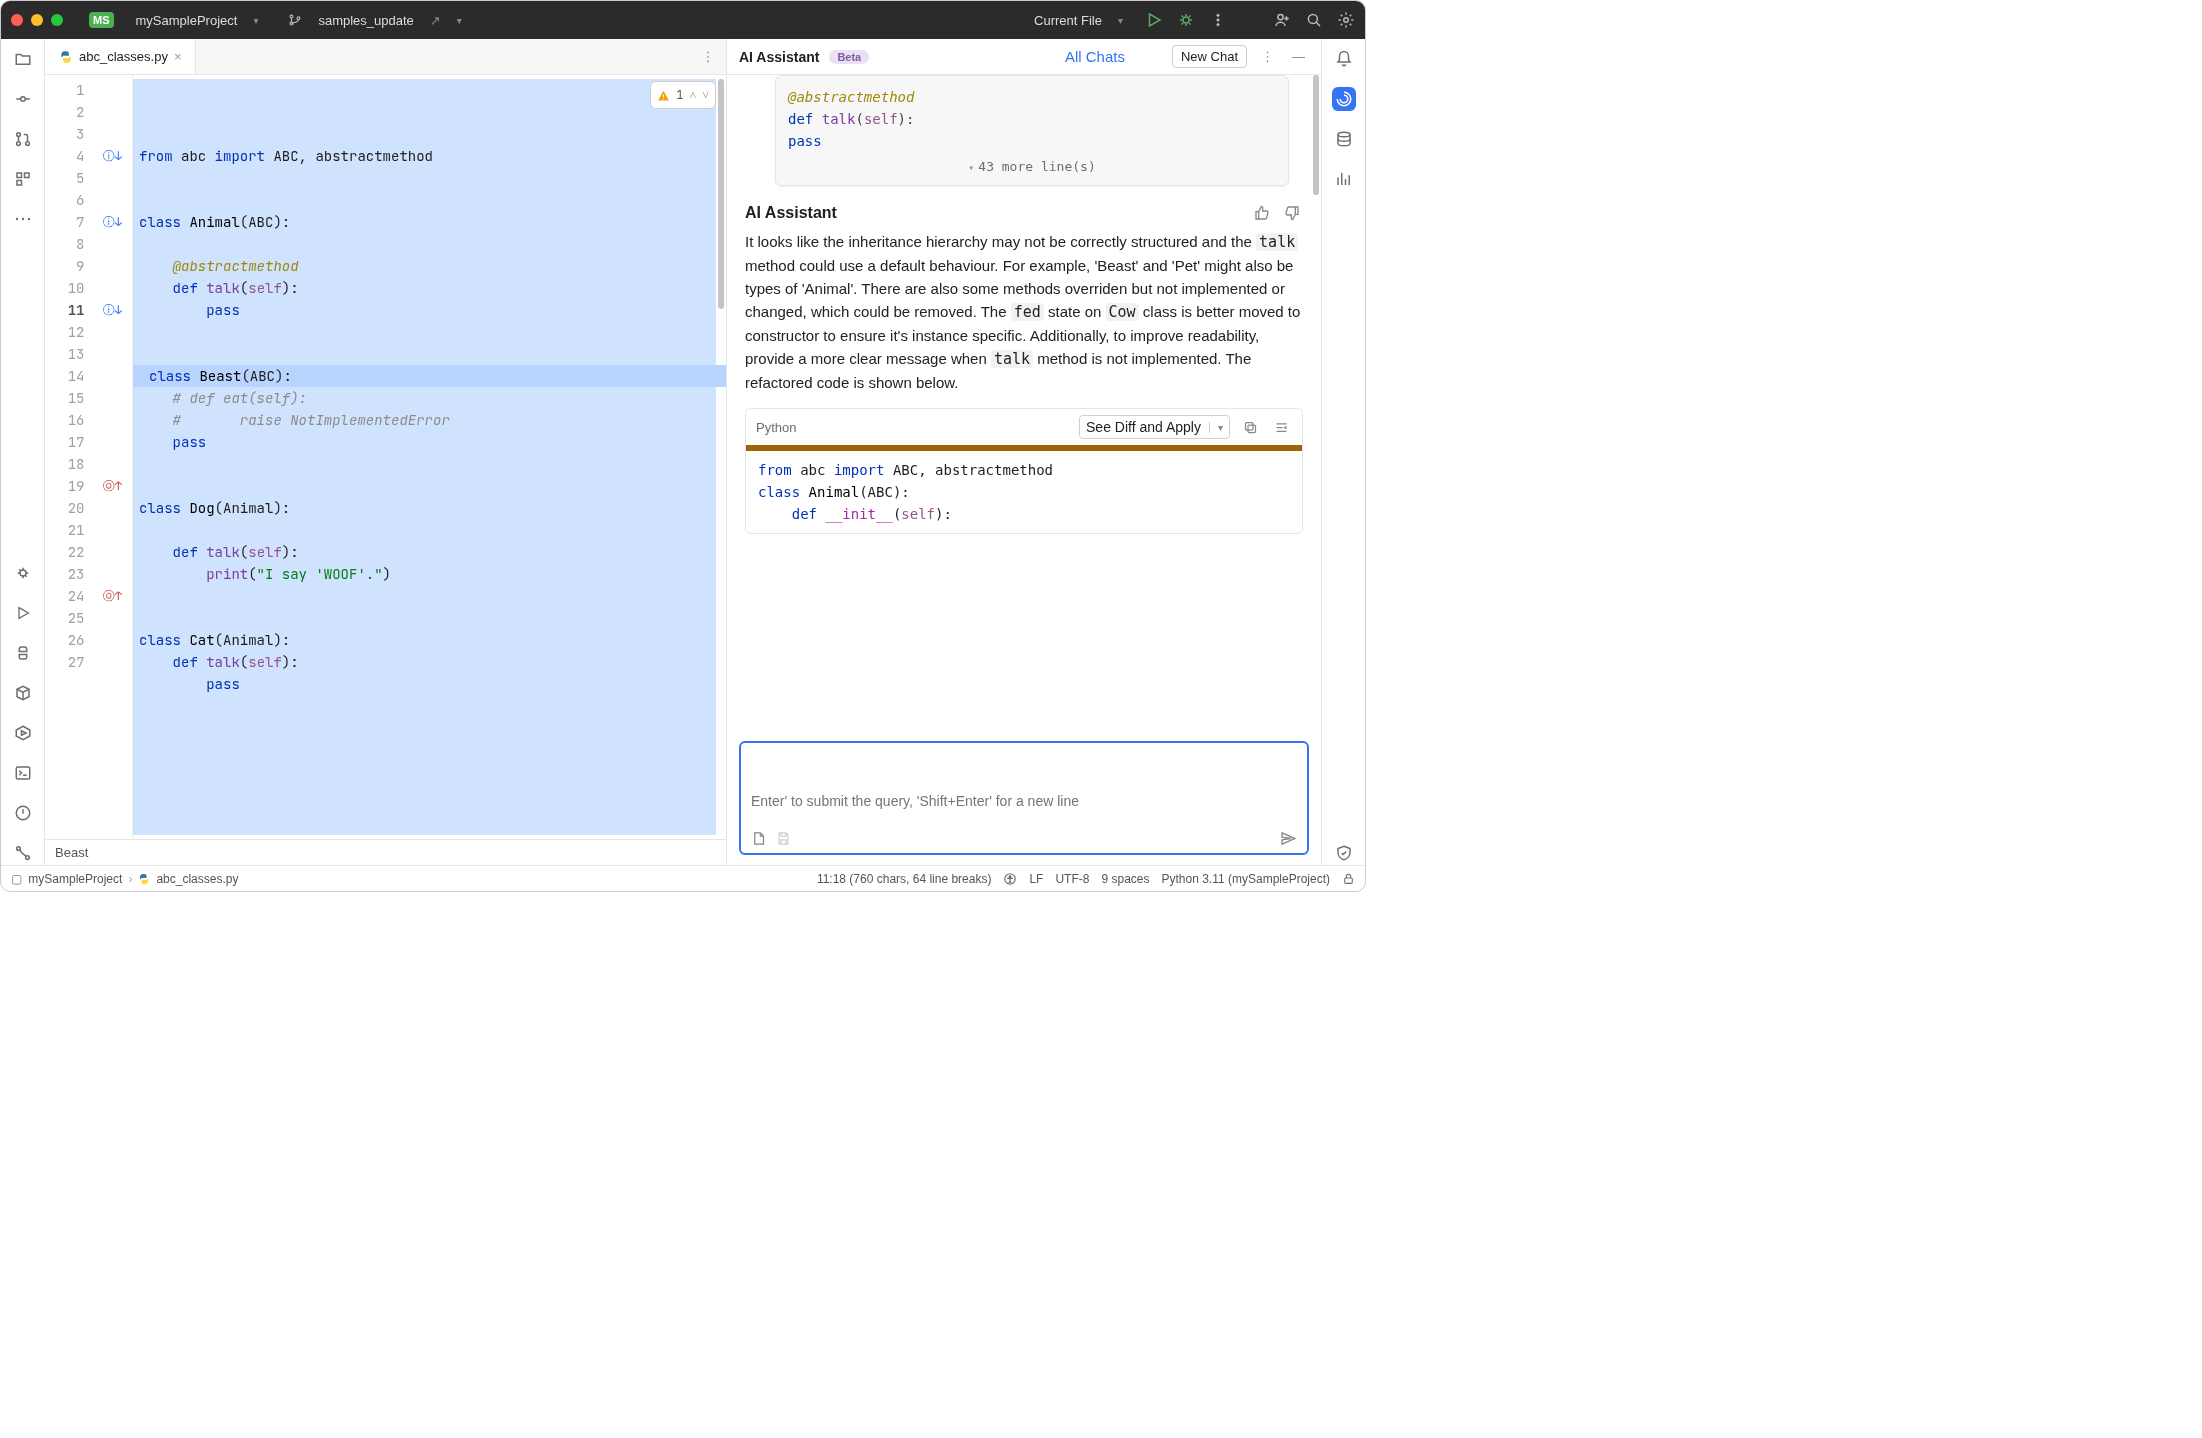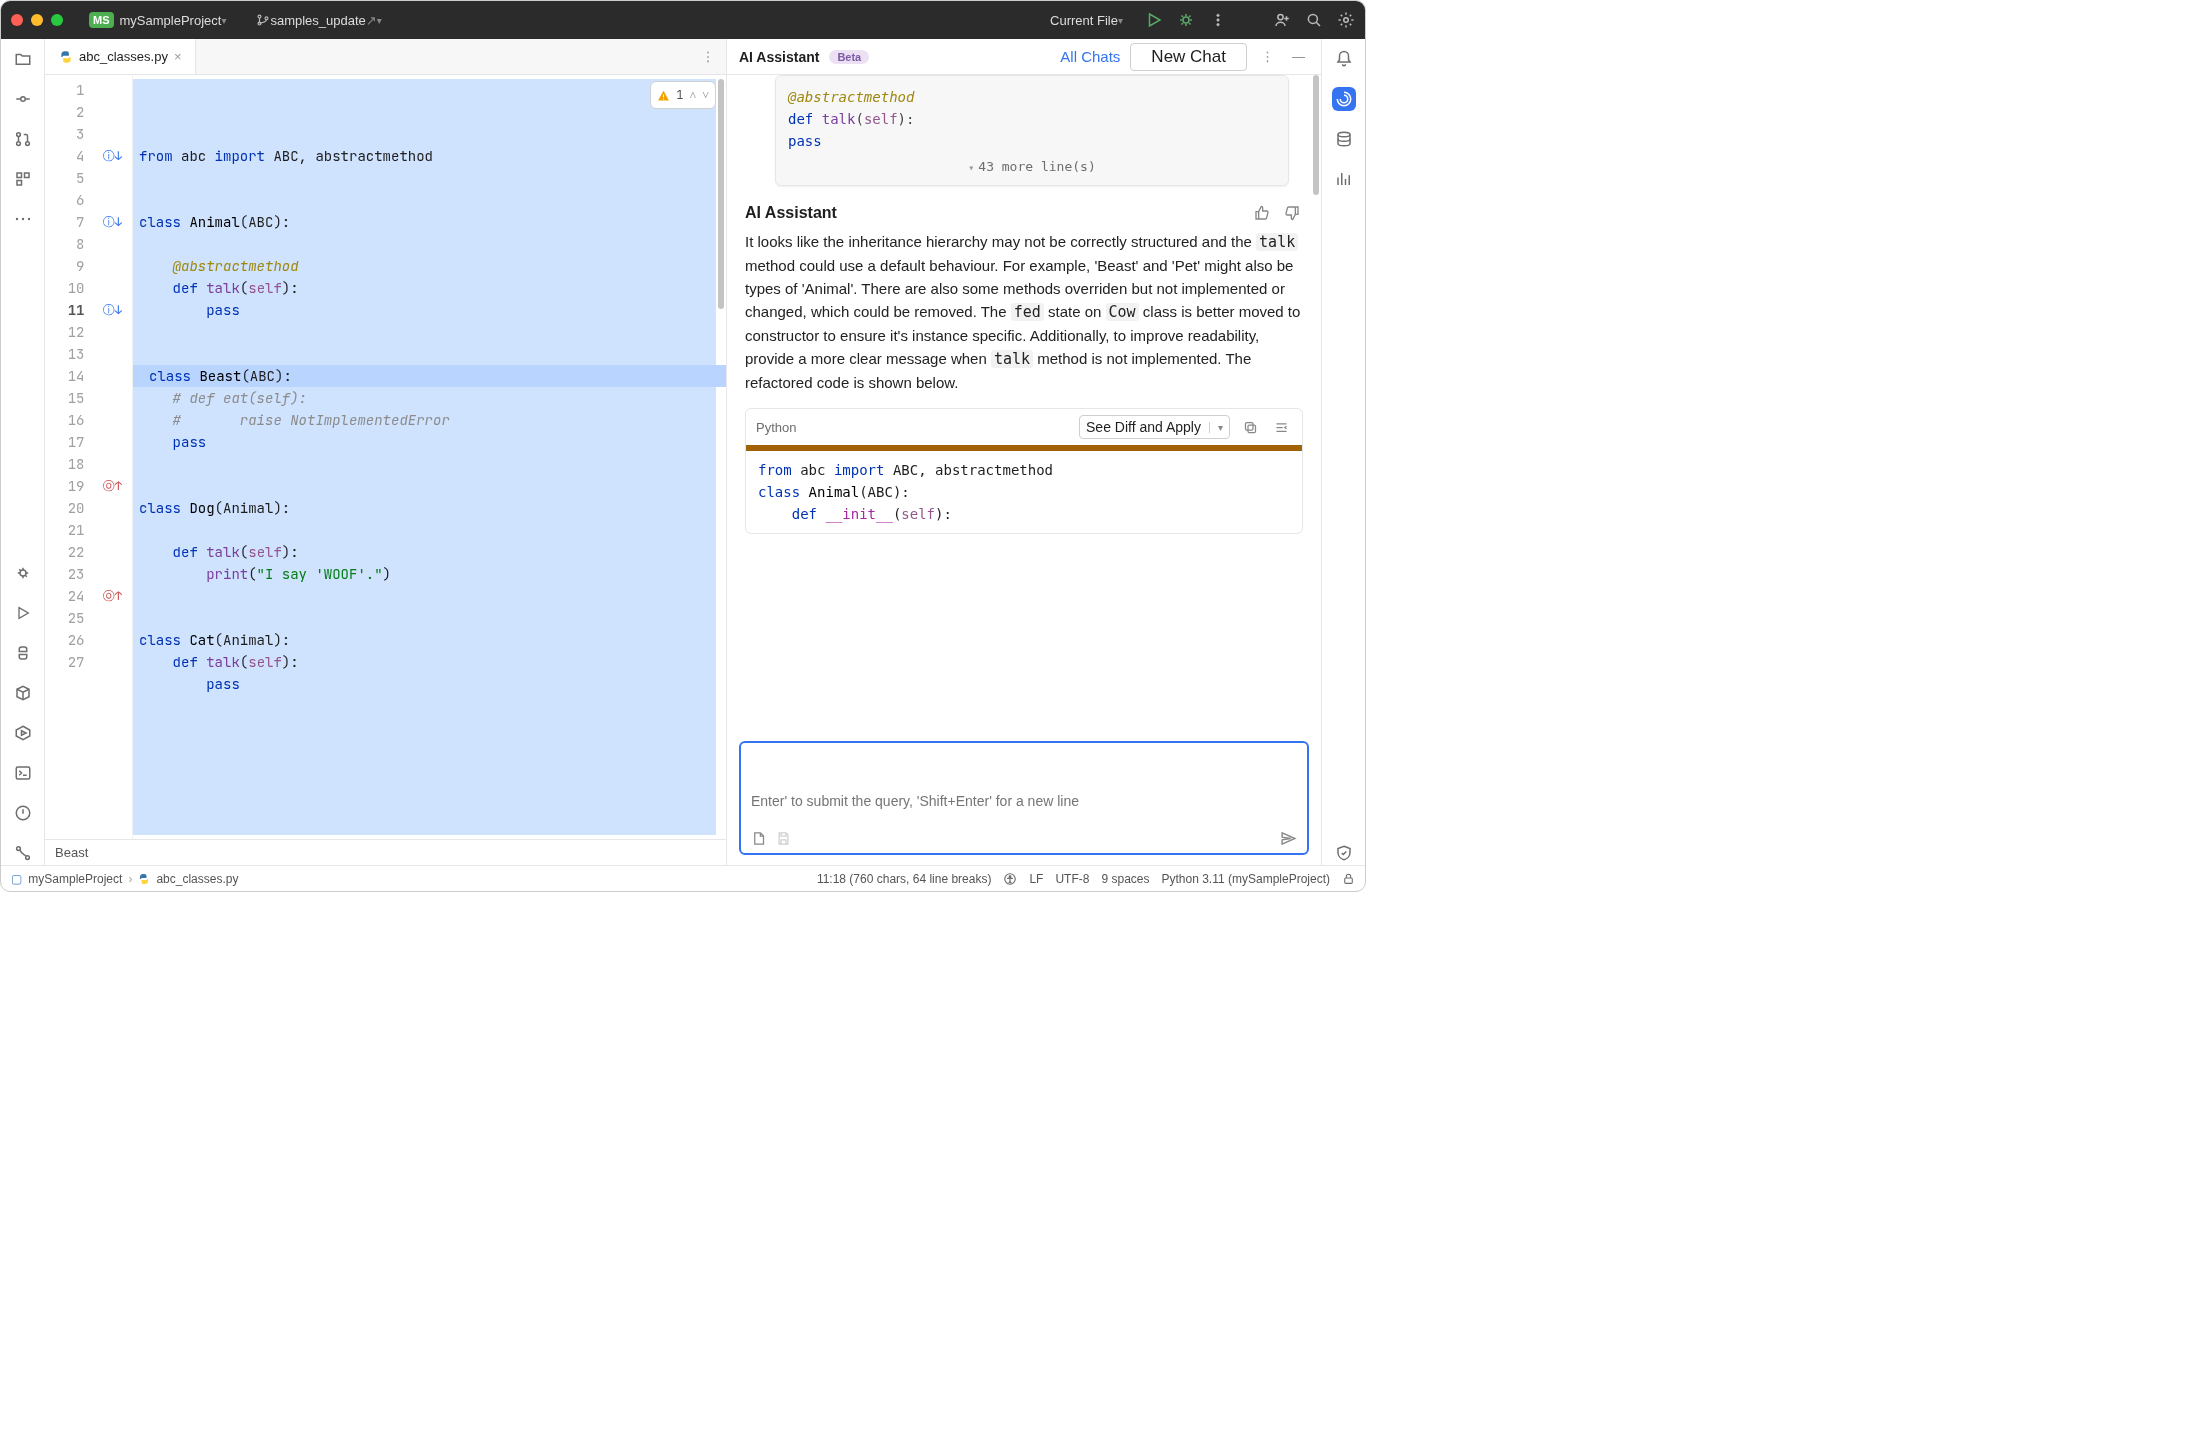--- a/index.html
+++ b/index.html
@@ -3,21 +3,21 @@
 <meta charset="utf-8">
 <style>
 * { margin:0; padding:0; box-sizing:border-box; }
 body { font-family: -apple-system, BlinkMacSystemFont, "Segoe UI", sans-serif; font-size:13px; color:#1e1e1e; background:#fff; overflow:hidden; width:1366px; height:892px; border:1px solid #ccc; border-radius:10px; }
 
 .topbar { background:#2b2b2b; height:38px; display:flex; align-items:center; padding:0 10px; color:#ddd; font-size:13px; }
 .traffic { display:flex; gap:8px; margin-right:18px; }
 .traffic span { width:12px; height:12px; border-radius:50%; display:inline-block; }
 .tl-close{background:#ff5f57;} .tl-min{background:#ffbd2e;} .tl-max{background:#28c840;}
 .proj-badge{background:#4caf50;color:#fff;border-radius:4px;padding:2px 4px;font-size:11px;font-weight:700;margin-right:6px;}
-.tb-item{display:flex;align-items:center;gap:0;padding:4px 8px;border-radius:4px;color:#ddd;cursor:pointer;}
+.tb-item{display:flex;align-items:center;gap:16px;padding:4px 8px;border-radius:4px;color:#ddd;cursor:pointer;}
 .tb-item .chev{color:#888;font-size:10px;}
 .branch{margin-left:14px;}
 .branch .arrow{color:#888;}
 .topbar-spacer{flex:1;}
 .tb-right{display:flex;align-items:center;gap:14px;}
 .tb-right .ico{width:18px;height:18px;display:flex;align-items:center;justify-content:center;cursor:pointer;}
 .run-ico svg{stroke:#59a869;}
 .bug-ico svg{stroke:#59a869;}
 .plain-ico svg{stroke:#bbb;}
 
@@ -59,21 +59,21 @@
 .inspect-badge .warn{color:#d9a100;}
 .crumb-line{height:26px;border-top:1px solid #e6e6e6;display:flex;align-items:center;padding:0 10px;font-size:13px;color:#555;}
 .ed-scroll{position:absolute;top:4px;right:2px;width:6px;height:230px;background:#c4c4c4;border-radius:3px;z-index:3;}
 
 .assist-col{width:594px;display:flex;flex-direction:column;background:#fff;}
 .assist-head{height:36px;border-bottom:1px solid #e6e6e6;display:flex;align-items:center;padding:0 12px;gap:10px;}
 .assist-head .title{font-weight:600;font-size:14px;}
 .beta{background:#ece1f3;color:#7d5ba6;border-radius:8px;padding:1px 8px;font-size:11px;font-weight:600;}
 .assist-head-spacer{flex:1;}
 .allchats{color:#3574f0;font-size:15px;cursor:pointer;}
-.newchat{border:1px solid #cfcfcf;border-radius:4px;padding:3px 20px;font-size:17px;cursor:pointer;background:#fff;}
+.newchat{border:1px solid #cfcfcf;border-radius:4px;padding:3px 8px;font-size:13px;cursor:pointer;background:#fff;margin-left:37px;}
 .head-ico{color:#888;cursor:pointer;padding:0 4px;}
 .assist-body{flex:1;overflow:auto;padding:0 18px 8px 18px;position:relative;}
 .prev-code{background:#f7f7f7;border:1px solid #e6e6e6;border-radius:6px;margin:0 14px 18px 30px;padding:10px 12px 6px 12px;font-family:Menlo,monospace;font-size:14px;line-height:22px;position:relative;box-shadow:0 1px 2px rgba(0,0,0,0.06);color:#444;}
 .prev-code .more{text-align:center;color:#6e6e6e;font-size:13px;padding-top:4px;}
 .prev-code .more .chev{font-size:10px;color:#999;margin-right:4px;}
 .msg-head{display:flex;align-items:center;gap:8px;margin:4px 0 8px 0;}
 .msg-head .name{font-weight:700;font-size:16px;}
 .msg-head .spacer{flex:1;}
 .thumb{color:#888;cursor:pointer;font-size:15px;padding:0 3px;}
 .msg-body{font-size:15px;line-height:23px;color:#222;}

